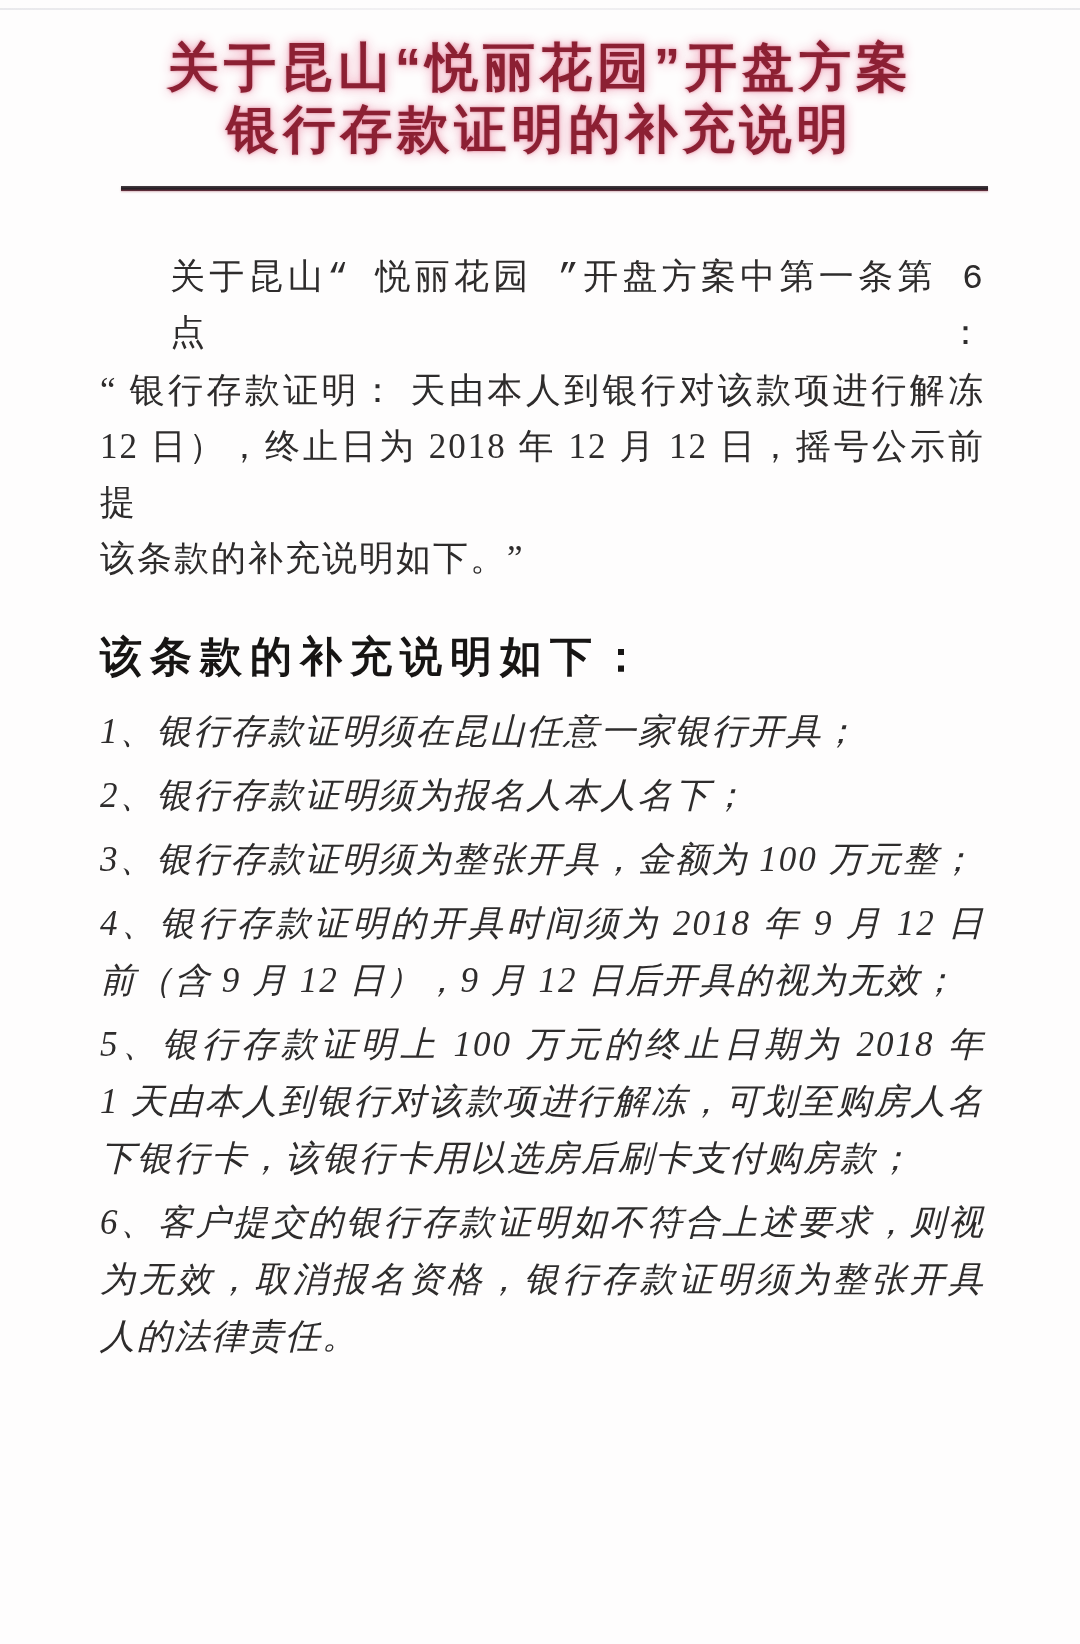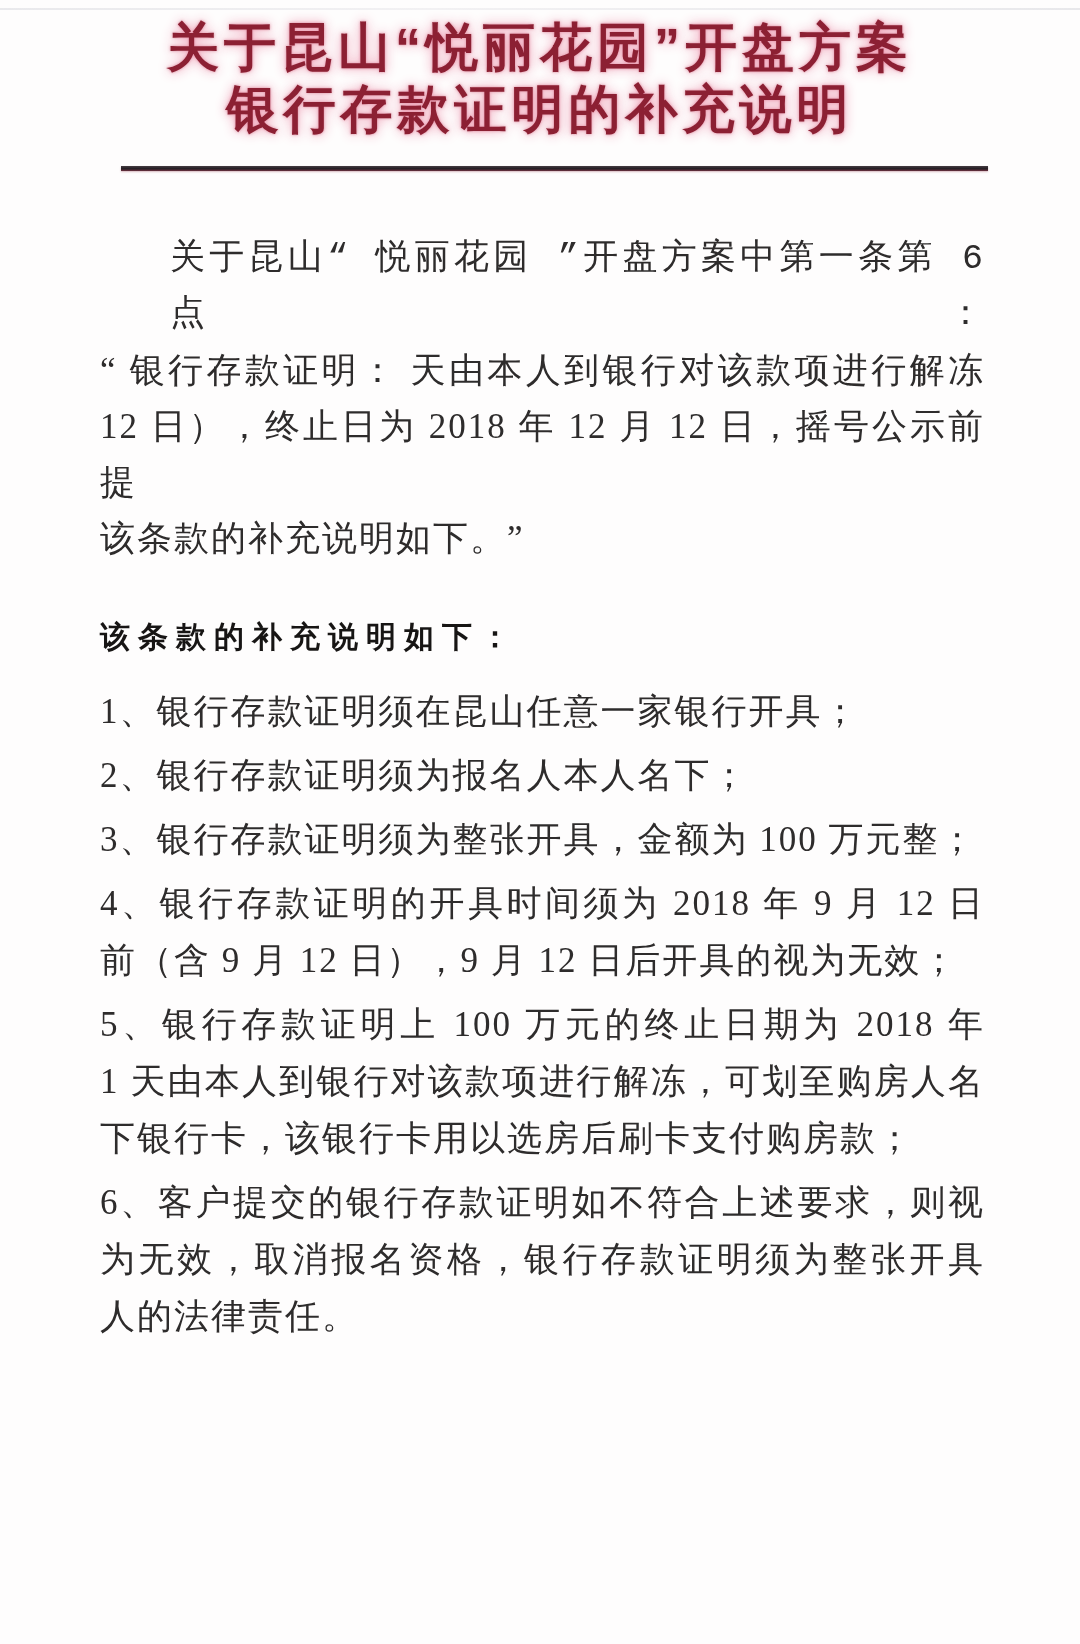--- a/index.html
+++ b/index.html
@@ -14,21 +14,21 @@
     color: #2e2c2c;
   }
   .edge-line {
     position: absolute;
     top: 8px; left: 0;
     width: 100%; height: 2px;
     background: linear-gradient(90deg, #e9e9ec, #f2f1f3 40%, #e8e8eb);
   }
   
   .title-block {
-    padding-top: 16px;
+    padding-top: 36px;
     text-align: center;
   }
   .title-line {
     font-family: "Liberation Sans", "DejaVu Sans", sans-serif;
     font-size: 52px;
     font-weight: 700;
     line-height: 62px;
     letter-spacing: 5px;
     color: #8c2033;
     text-shadow: 0 0 12px rgba(238, 150, 175, 0.95), 0 0 3px rgba(190, 60, 90, 0.65);
@@ -55,27 +55,27 @@
     white-space: normal;
     text-align: justify;
     text-align-last: justify;
     -moz-text-align-last: justify;
   }
   .indent { padding-left: 70px; font-family: Liberation Mono, monospace; }
   .intro .line { line-height: 56px; }
   .section-heading {
     margin: 38px 0 14px 0;
     font-family: Liberation Serif, serif;
-    font-size: 30px;
+    font-size: 42px;
     font-weight: 700;
     letter-spacing: 8px;
     line-height: 64px;
     color: #171514;
   }
-  .item { margin: 0 0 7px 0; }
+  .item { margin: 0 0 7px 0; font-style: italic; }
   .item .line { line-height: 57px; }
 </style>
 </head>
 <body>
 
 <div class="page">
   <div class="edge-line"></div>
 
   <div class="title-block">
     <div class="title-line">关于昆山“悦丽花园”开盘方案</div>

